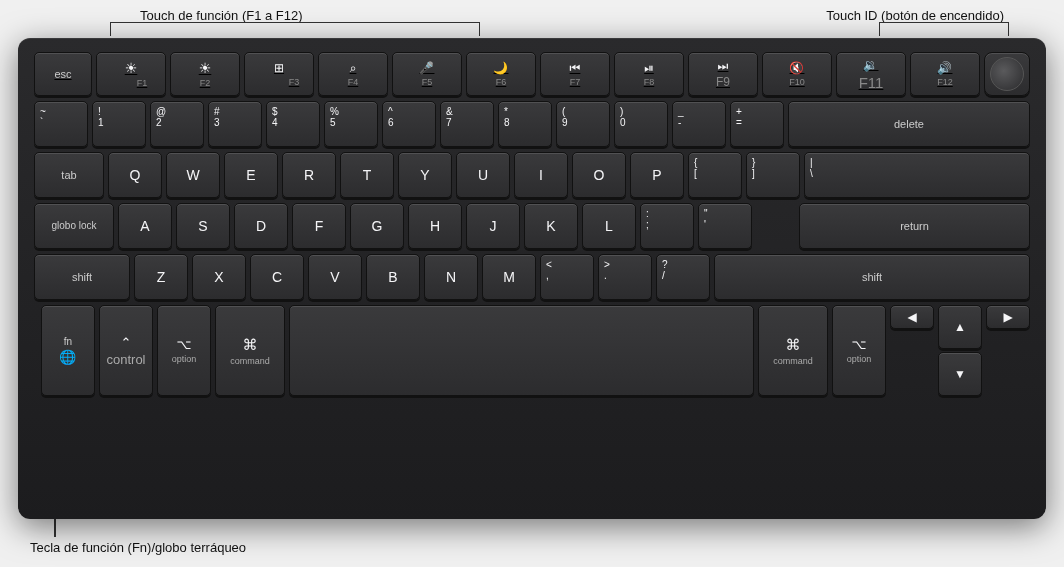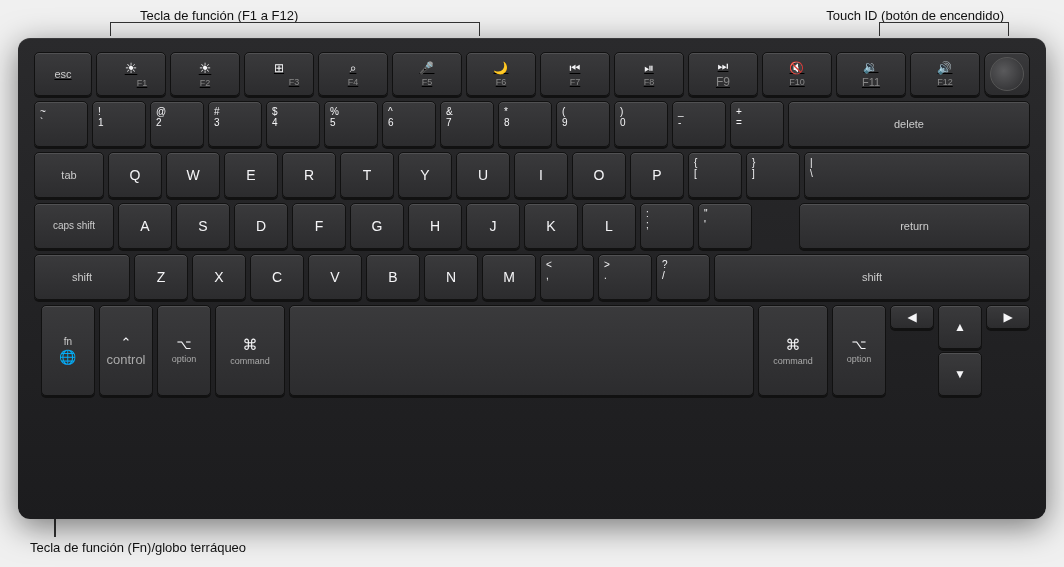--- a/index.html
+++ b/index.html
@@ -180,21 +180,21 @@
       width: 100%;
       height: 100%;
     }
     .symbol-key .top { font-size: 10px; color: #f5f5f7; }
     .symbol-key .bot { font-size: 10px; color: #f5f5f7; }
   </style>
 </head>
 <body>
 
 <div class="annotation-area">
-  <span class="label-top-left">Tecla de función (F1 a F12)</span>
+  <span class="label-top-left">Touch de función (F1 a F12)</span>
   <span class="label-top-right">Touch ID (botón de encendido)</span>
   <div class="bracket-left"></div>
   <div class="bracket-right"></div>
   <div class="line-bottom-left"></div>
   <div class="line-bottom-left-h"></div>
   <span class="label-bottom-left">Tecla de función (Fn)/globo terráqueo</span>
 </div>
 
 <div class="keyboard-wrapper">
   <div class="key-rows">
@@ -259,21 +259,21 @@
       </div>
       <div class="key w-fn">
         <div class="key-dual">
             <span class="upper" style="font-size:12px;">🔇</span>
             <span class="lower" style="font-size:9px; color:#888;">F10</span>
           </div>
       </div>
       <div class="key w-fn">
         <div class="key-dual">
             <span class="upper" style="font-size:12px;">🔉</span>
-            <span class="lower" style="font-size:11px; color:#888;">F11</span>
+            <span class="lower" style="font-size:15px; color:#888;">F11</span>
           </div>
       </div>
       <div class="key w-fn">
         <div class="key-dual">
             <span class="upper" style="font-size:12px;">🔊</span>
             <span class="lower" style="font-size:9px; color:#888;">F12</span>
           </div>
       </div>
 
       <div class="key w-touch" style="background: linear-gradient(180deg, #3a3a3c 0%, #2c2c2e 100%); justify-content:center; align-items:center; border-radius: 8px;">
@@ -414,21 +414,21 @@
       <div class="key w-std" style="flex:1;">
         <div class="symbol-key">
             <span class="top">|</span>
             <span class="bot">\</span>
           </div>
       </div>
     </div>
 
     <div class="key-row">
       <div class="key w-caps">
-        <div class="key-main" style="font-size:10px; color:#ccc;">caps shift</div>
+        <div class="key-main" style="font-size:10px; color:#ccc;">globo lock</div>
       </div>
       <div class="key w-std">
           <div class="key-main">A</div>
         </div>
       <div class="key w-std">
           <div class="key-main">S</div>
         </div>
       <div class="key w-std">
           <div class="key-main">D</div>
         </div>

